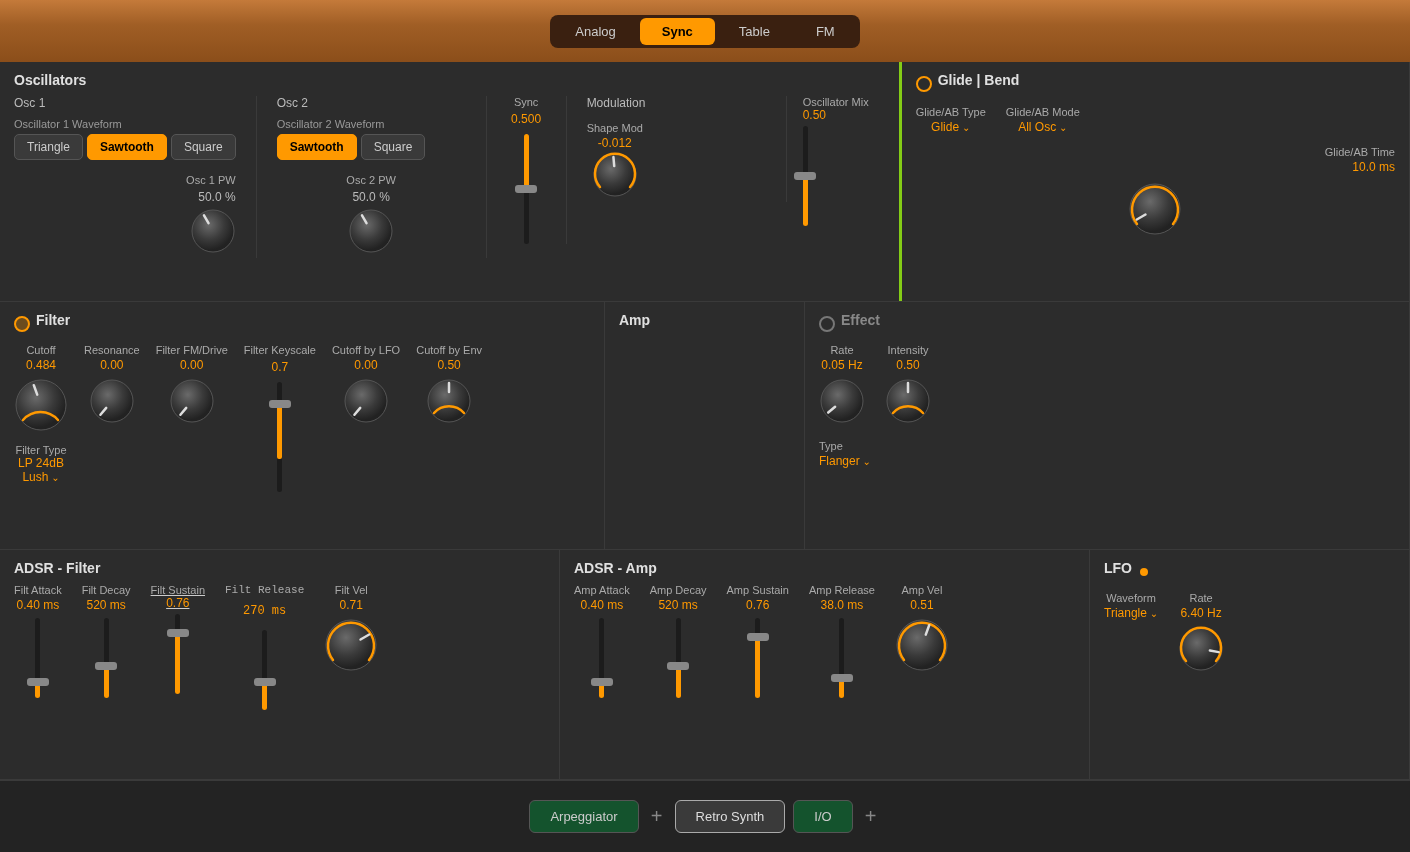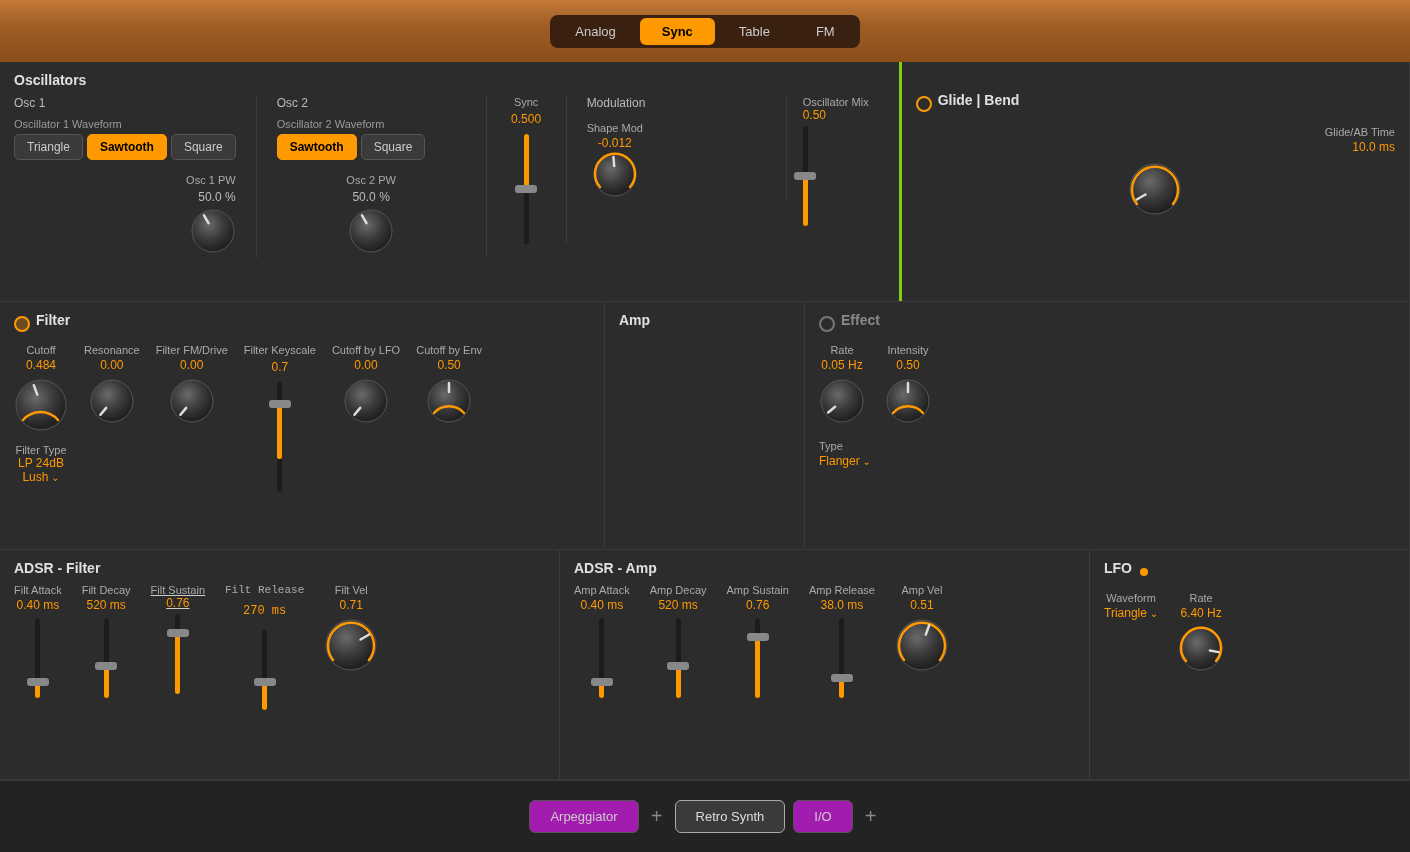--- a/index.html
+++ b/index.html
@@ -117,21 +117,21 @@
       background: #232323;
       display: flex;
       align-items: center;
       justify-content: center;
       gap: 0;
       border-top: 1px solid #3a3a3a;
     }
 
     .bottom-btn {
       padding: 8px 20px;
-      background: #a21caf;
+      background: #14532d;
       border: 1px solid #555;
       color: #ccc;
       border-radius: 6px;
       font-size: 13px;
       cursor: pointer;
       margin: 0 4px;
     }
 
     .bottom-btn.retro {
       border-color: #aaa;
@@ -351,23 +351,33 @@
           <div style="position:relative; width:5px; height:100px; background:#1c1c1c; border-radius:3px; margin-top:4px;">
             <div style="position:absolute; bottom:0; left:0; width:100%; height:50%; background:#f90; border-radius:0 0 3px 3px;"></div>
             <div style="position:absolute; top:50%; left:50%; transform:translate(-50%,-50%); width:22px; height:8px; background:#888; border-radius:3px; cursor:pointer;"></div>
           </div>
         </div>
 
       </div>
     </div>
 
     <div class="panel glide-panel" style="min-width:220px; padding:10px 14px;">
-      <div style="display:flex; align-items:center; margin-bottom:10px;margin-top:20px;">
+      <div style="display:flex; align-items:center; margin-bottom:10px;">
         <span style="display:inline-block; width:16px; height:16px; border:2px solid #f90; border-radius:50%; position:relative; margin-right:6px; flex-shrink:0;"></span>
         <span class="panel-title">Glide | Bend</span>
+      </div>
+      <div style="display:flex; gap:20px; margin-bottom:12px;">
+        <div class="param-block">
+          <div class="param-name">Glide/AB Type</div>
+          <div class="select-like">Glide</div>
+        </div>
+        <div class="param-block">
+          <div class="param-name">Glide/AB Mode</div>
+          <div class="select-like">All Osc</div>
+        </div>
       </div>
       <div class="param-block" style="align-items:flex-end;">
         <div class="param-name">Glide/AB Time</div>
         <div class="param-value">10.0 ms</div>
         <div class="knob-wrap" style="margin-top:6px; align-self:center;">
           <svg class="knob-svg-lg" viewBox="0 0 54 54" width="54" height="54">
             <defs>
               <radialGradient id="kg2" cx="40%" cy="35%" r="60%">
                 <stop offset="0%" stop-color="#6a6a6a"></stop>
                 <stop offset="60%" stop-color="#3a3a3a"></stop>

